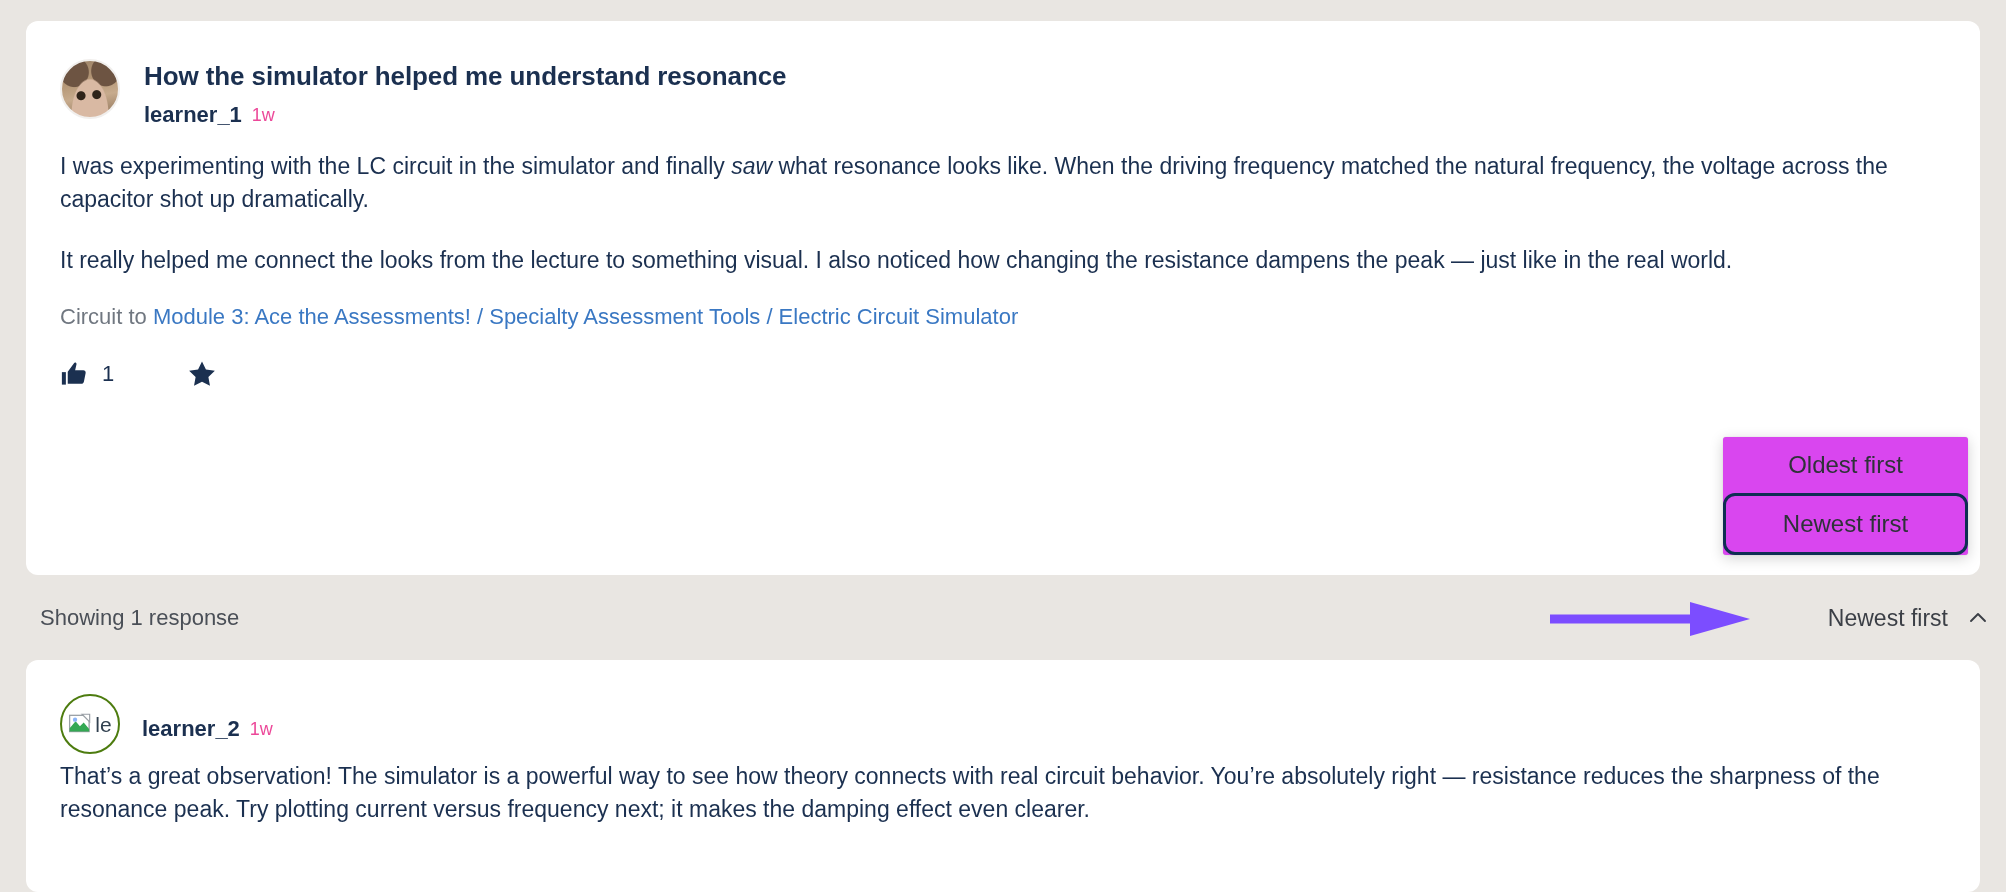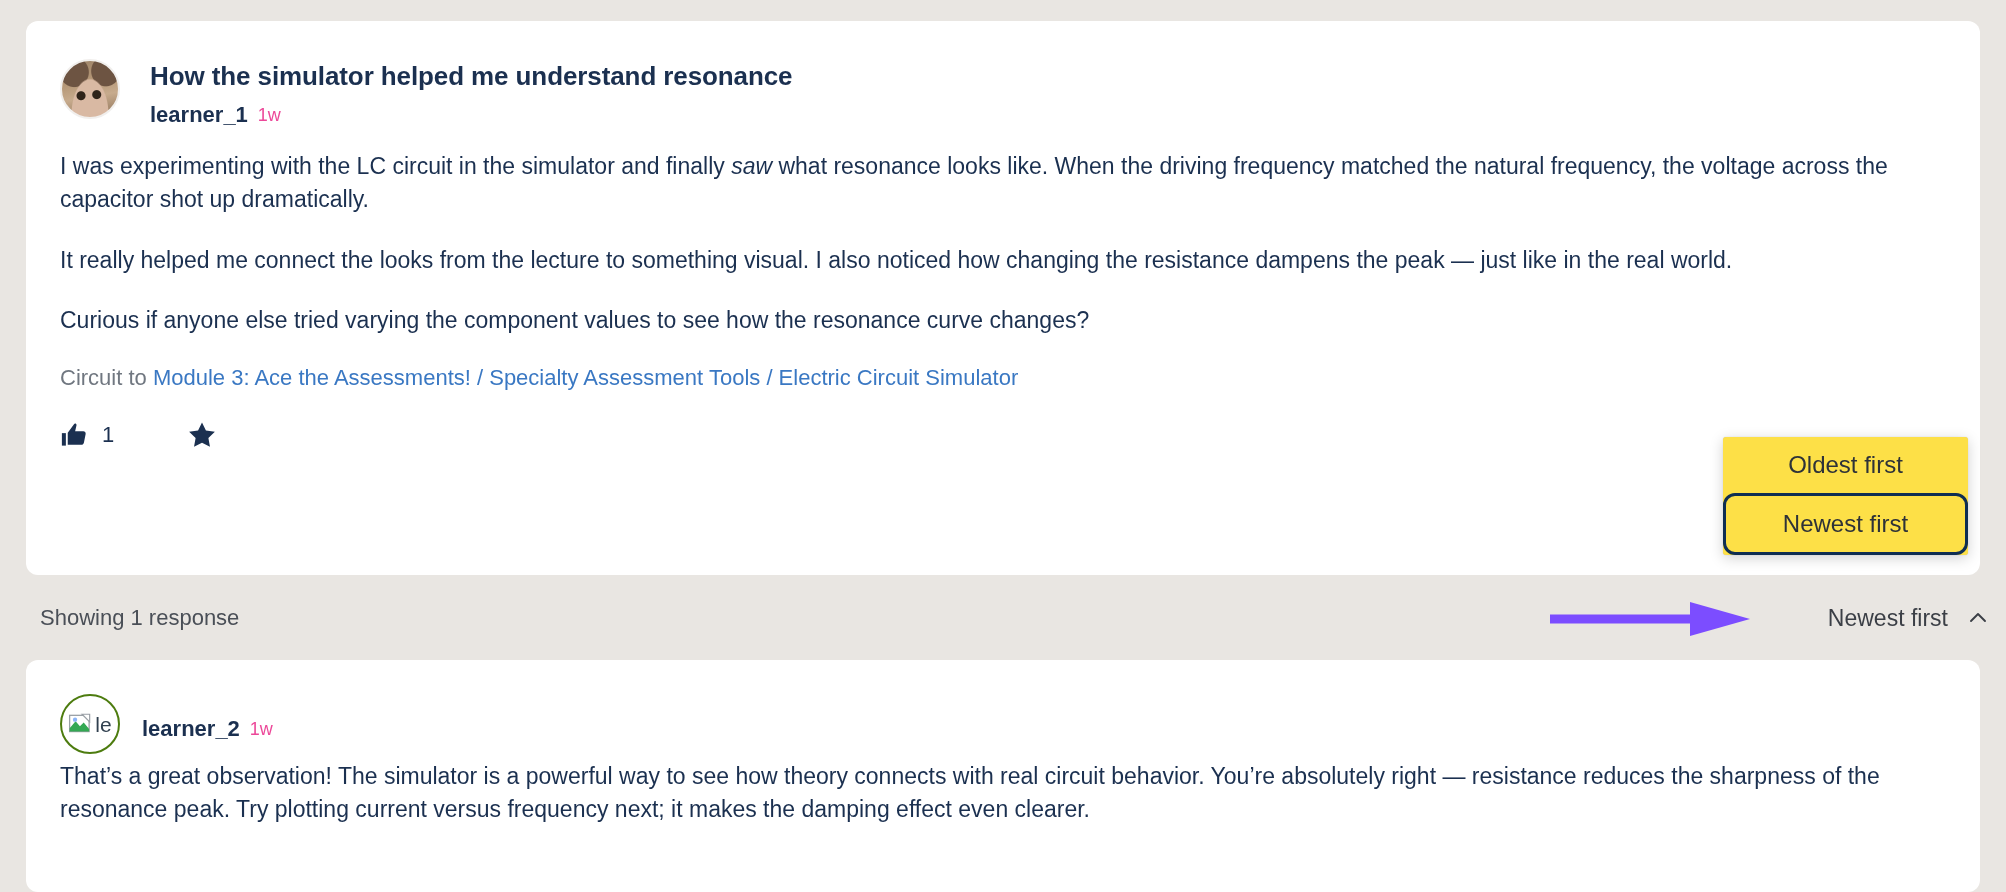--- a/index.html
+++ b/index.html
@@ -30,21 +30,21 @@
     left: 26px;
     top: 21px;
     width: 1954px;
     height: 554px;
     padding: 38px 34px 0 34px;
   }
 
   .post-head {
     display: flex;
     align-items: flex-start;
-    gap: 30px;
+    gap: 24px;
   }
 
   .avatar {
     width: 60px;
     height: 60px;
     border-radius: 50%;
     flex: 0 0 60px;
     overflow: hidden;
     border: 2px solid #f1efed;
     box-sizing: border-box;
@@ -164,21 +164,21 @@
     height: 38px;
     pointer-events: none;
   }
 
   
   #sort-menu {
     position: absolute;
     left: 1723px;
     top: 437px;
     width: 245px;
-    background: #fde047;
+    background: #d946ef;
     border-radius: 3px;
     box-shadow: 0 3px 14px rgba(0,0,0,0.18), 0 0 1px rgba(0,0,0,0.22);
     padding: 0;
     z-index: 20;
   }
   .menu-item {
     font-size: 24px;
     color: #2e3238;
     height: 56px;
     display: flex;
@@ -239,21 +239,20 @@
         <span class="timestamp">1w</span>
       </div>
     </div>
   </div>
 
   <div class="post-body">
     <p class="para"><span>I was experimenting with the LC circuit in the simulator and finally </span><em>saw</em><span> what resonance looks like. When the driving frequency matched the natural frequency, the voltage across the capacitor shot up dramatically.</span></p>
 
     <p class="para">It really helped me connect the looks from the lecture to something visual. I also noticed how changing the resistance dampens the peak — just like in the real world.</p>
 
-    <p class="para">Curious if anyone else tried varying the component values to see how the resonance curve changes?</p>
 
     <p class="related"><span>Circuit to </span><a href="#">Module 3: Ace the Assessments! / Specialty Assessment Tools / Electric Circuit Simulator</a></p>
   </div>
 
   <div class="actions">
     <div class="action">
       <span>
         <svg class="icon-svg" width="30" height="30" viewBox="0 0 24 24" fill="#1b3050" aria-hidden="true">
           <path d="M1.5 10.5h3.2v10H1.5z"></path>
           <path d="M6.2 10.2 11.2 3.3c.35-.5 1.05-.62 1.55-.27.4.27.58.78.45 1.24L12.1 9h6.55c1.2 0 2.1 1.1 1.86 2.28l-1.4 6.9c-.2.95-1.03 1.62-2 1.62H6.2z"></path>

